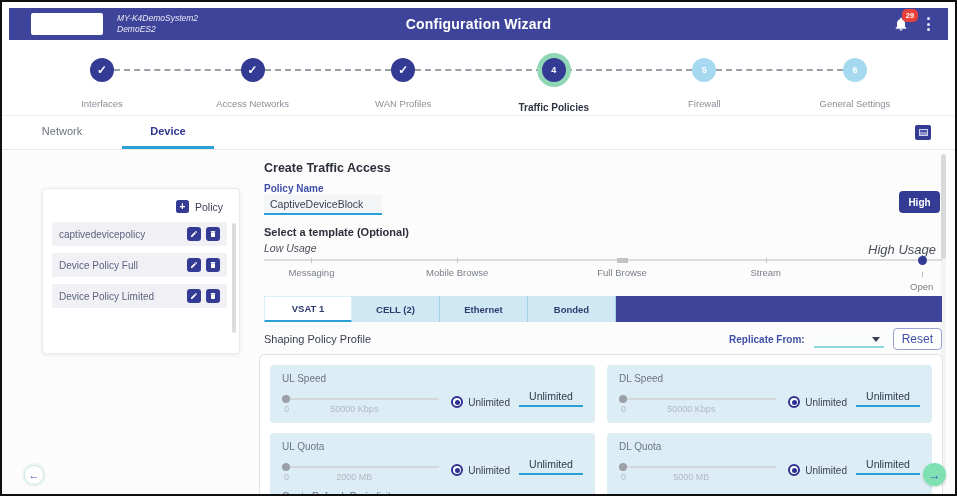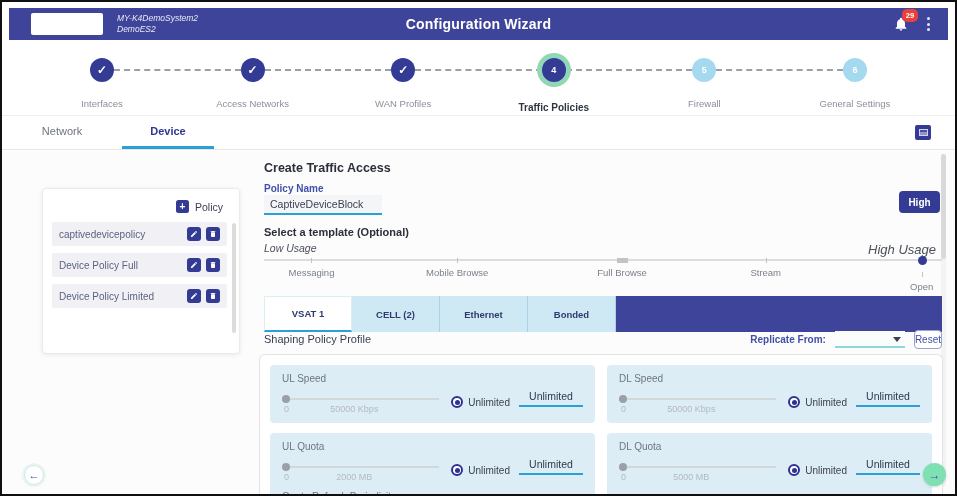--- a/index.html
+++ b/index.html
@@ -119,39 +119,39 @@
   .low-label  { position: absolute; left: 262px; top: 240px; font-size: 10.5px; font-style: italic; color: #4a4f5a; }
   .high-label { position: absolute; right: 19px; top: 240px; font-size: 13px; font-style: italic; color: #4a4f5a; }
   .tmpl-slider { position: absolute; left: 262px; top: 257px; width: 678px; height: 2px; background: #dcdcdc; cursor: pointer; }
   .tmpl-slider .tick { position: absolute; width: 1px; height: 5px; top: -1px; background: #c3c3c3; }
   .t0 { left: 7%; } .t1 { left: 28.5%; } .t2 { left: 52%; padding-left: 11px; } .t3 { left: 74%; } .t4 { left: 97%; margin-top: 14px; }
   .tmpl-dot { position: absolute; left: calc(97% - 4px); top: -3.5px; width: 9px; height: 9px; border-radius: 50%; background: #343b94; cursor: grab; }
   .tmpl-opts { position: absolute; left: 262px; top: 265px; width: 678px; height: 12px; }
   .tmpl-opt { position: absolute; transform: translateX(-50%); font-size: 9.5px; color: #7a8089; white-space: nowrap; cursor: pointer; }
 
   
-  .iface-tabs { position: absolute; left: 262px; top: 294px; width: 678px; height: 36px; display: flex; }
+  .iface-tabs { position: absolute; left: 262px; top: 294px; width: 678px; height: 26px; display: flex; }
   .itab {
     width: 88px; background: #cfe9f4; border-right: 1px solid #a8d3e6;
     display: flex; align-items: center; justify-content: center;
     font-size: 9.5px; font-weight: bold; color: #2f3a6e; cursor: pointer;
   }
   .itab.active { background: #fff; border: 1px solid #d9eef7; border-bottom: 2px solid #2aa0d6; }
   .itab-filler { flex: 1; background: #3d4499; }
 
   
   .shaping-row { position: absolute; left: 262px; top: 326px; width: 678px; height: 22px; display: flex; align-items: center; }
   .shaping-title { font-size: 11px; color: #3a3f51; }
   .shaping-right { margin-left: auto; display: flex; align-items: center; gap: 9px; }
   .replicate-label { font-size: 10px; font-weight: bold; color: #4050a8; }
   .replicate-select { position: relative; width: 70px; height: 17px; background: #fbfdfd; border-bottom: 2px solid #8ad8dc; cursor: pointer; }
   .replicate-select .arrow { position: absolute; right: 4px; top: 6px; width: 0; height: 0; border: 4px solid transparent; border-top: 5px solid #3a3f51; }
   .reset-btn {
-    padding: 3px 0; background: #fff; border: 1px solid #99a1cf; border-radius: 4px;
-    color: #4050a8; font-family: "Liberation Sans", sans-serif; font-size: 10px; cursor: pointer;
+    padding: 3px 8px; background: #fff; border: 1px solid #99a1cf; border-radius: 4px;
+    color: #4050a8; font-family: "Liberation Sans", sans-serif; font-size: 12px; cursor: pointer;
   }
 
   
   .shaper-card {
     position: absolute; left: 257px; top: 352px; width: 684px; height: 141px;
     background: #fff; border: 1px solid #e3e3e3; border-bottom: none; border-radius: 6px 6px 0 0;
     padding: 10px 10px 0; overflow: hidden;
   }
   .shaper-grid { display: grid; grid-template-columns: 1fr 1fr; grid-template-rows: 58px 90px; gap: 10px 12px; }
   .shaper-panel { background: #dcedf5; border-radius: 4px; padding: 8px 12px; }

